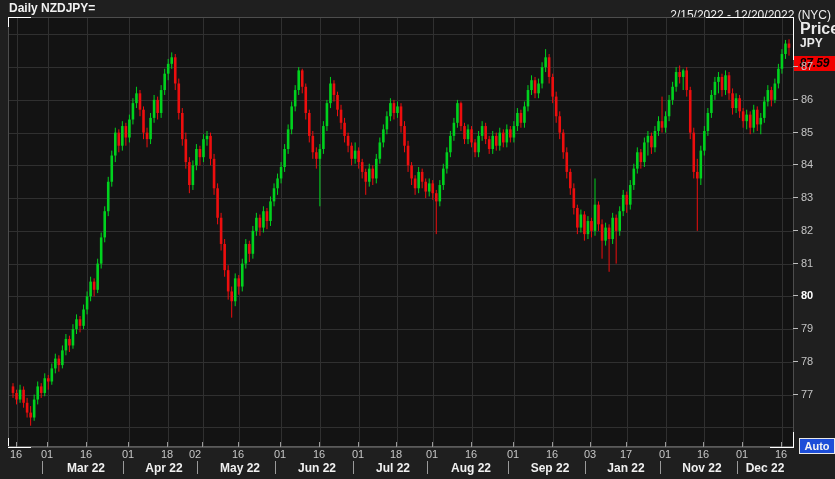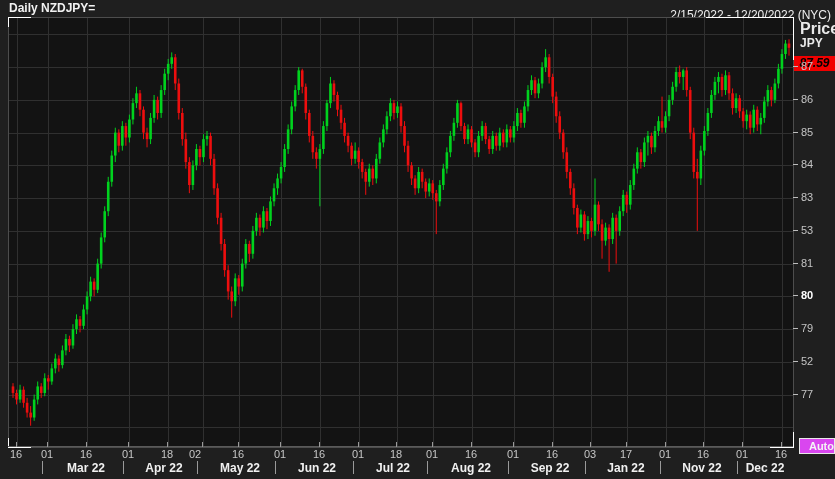--- a/index.html
+++ b/index.html
@@ -21,23 +21,23 @@
   .ccy-head{position:absolute;left:7px;top:19px;font-size:12px;font-weight:bold;color:#e9e9e9;}
   .price-tag{position:absolute;left:1px;width:41px;height:15px;background:#f10000;color:#000;
              font-size:12px;font-weight:bold;text-align:center;line-height:15px;}
   .ylab{position:absolute;left:8px;width:32px;height:14px;font-size:11px;color:#c4c4c4;line-height:14px;}
   .ylab.bold{color:#ffffff;font-weight:bold;}
   .ytick{position:absolute;left:0;width:5px;height:1px;background:#bdbdbd;}
   .xtick{position:absolute;top:442px;width:1px;height:5px;background:#9a9a9a;}
   .xnum{position:absolute;top:448px;width:26px;text-align:center;font-size:11px;color:#c6c6c6;}
   .month{position:absolute;top:461px;width:60px;text-align:center;font-size:12px;font-weight:bold;color:#f0f0f0;}
   .mbar{position:absolute;top:461px;width:1px;height:13px;background:#9a9a9a;}
-  .auto-btn{position:absolute;left:799px;top:438px;width:34px;height:14px;background:#d946ef;
+  .auto-btn{position:absolute;left:799px;top:438px;width:34px;height:14px;background:#1d4ed8;
             border:1px solid #e8e8e8;color:#f4f4f4;font-size:11px;font-weight:bold;
-            text-align:right;line-height:14px;cursor:pointer;}
+            text-align:center;line-height:14px;cursor:pointer;}
 </style>
 </head>
 <body>
 
 <div class="screen">
 
   <div class="titlebar-text">Daily NZDJPY=</div>
   <div class="daterange">2/15/2022 - 12/20/2022 (NYC)</div>
 
   <div class="plot">
@@ -978,29 +978,29 @@
         <div class="ylab" style="top: 42px;">87</div>
         <div class="ytick" style="top: 82px;"></div>
         <div class="ylab" style="top: 75px;">86</div>
         <div class="ytick" style="top: 115px;"></div>
         <div class="ylab" style="top: 108px;">85</div>
         <div class="ytick" style="top: 147px;"></div>
         <div class="ylab" style="top: 140px;">84</div>
         <div class="ytick" style="top: 180px;"></div>
         <div class="ylab" style="top: 173px;">83</div>
         <div class="ytick" style="top: 213px;"></div>
-        <div class="ylab" style="top: 206px;">53</div>
+        <div class="ylab" style="top: 206px;">82</div>
         <div class="ytick" style="top: 246px;"></div>
         <div class="ylab" style="top: 239px;">81</div>
         <div class="ytick" style="top: 278px;"></div>
         <div class="ylab bold" style="top: 271px;">80</div>
         <div class="ytick" style="top: 311px;"></div>
         <div class="ylab" style="top: 304px;">79</div>
         <div class="ytick" style="top: 344px;"></div>
-        <div class="ylab" style="top: 337px;">52</div>
+        <div class="ylab" style="top: 337px;">78</div>
         <div class="ytick" style="top: 377px;"></div>
         <div class="ylab" style="top: 370px;">77</div>
       </div>
   </div>
 
   <div id="xlabels">
       <div class="xtick" style="left: 16px;"></div>
       <div class="xnum" style="left: 3px;">16</div>
       <div class="xtick" style="left: 47px;"></div>
       <div class="xnum" style="left: 34px;">01</div>

